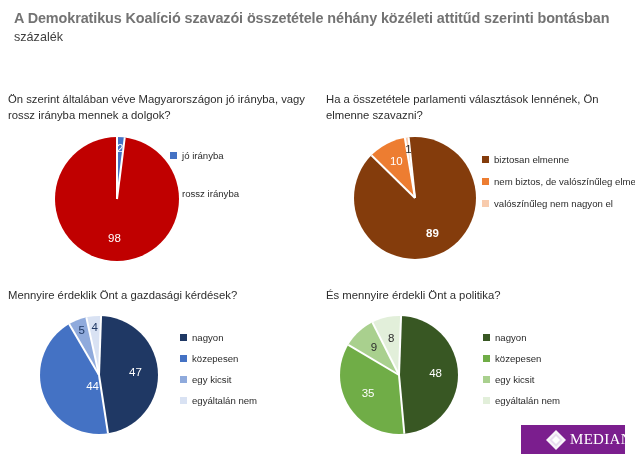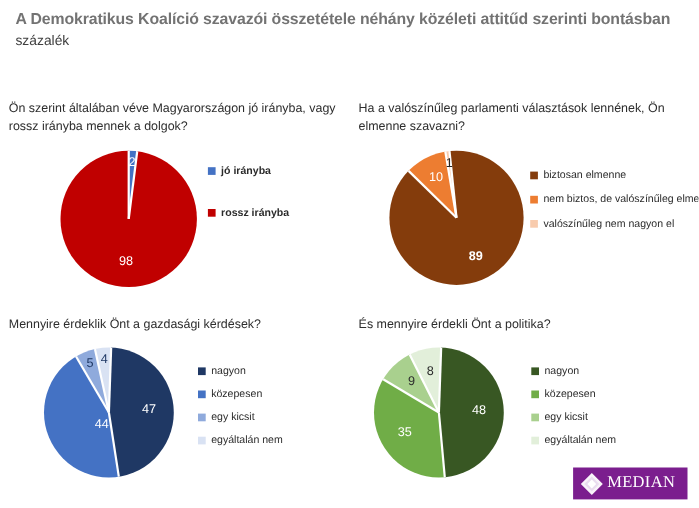--- a/index.html
+++ b/index.html
@@ -109,21 +109,21 @@
   
   #logo {
     position: absolute;
     left: 521px;
     top: 425px;
     width: 104px;
     height: 29px;
     background: #7B1E8E;
     display: flex;
     align-items: center;
-    padding-left: 6px;
+    padding-left: 24px;
     box-sizing: border-box;
   }
   #logo-mark {
     width: 22px;
     height: 22px;
     flex: 0 0 22px;
     margin-right: 3px;
     position: relative;
   }
   #logo-text {
@@ -143,34 +143,34 @@
 
 <div class="panel" id="panel-0">
   <div class="panel-title">Ön szerint általában véve Magyarországon jó irányba, vagy rossz irányba mennek a dolgok?</div>
   <div class="pie-wrap" style="left: 55px; top: 45px; width: 124px; height: 124px;">
       <div class="pie" style="width: 124px; height: 124px; background: conic-gradient(rgb(68, 114, 196) 0deg, rgb(68, 114, 196) 7.2deg, rgb(192, 0, 0) 7.2deg, rgb(192, 0, 0) 360deg);"></div>
       <div style="position: absolute; left: 61px; top: 0px; width: 2px; height: 62px; background: rgb(255, 255, 255); transform-origin: 50% 100%; transform: rotate(0deg);"></div>
       <div style="position: absolute; left: 61px; top: 0px; width: 2px; height: 62px; background: rgb(255, 255, 255); transform-origin: 50% 100%; transform: rotate(7.2deg);"></div>
       <div class="slice-label" style="left: 65.1144px; top: 12.4979px; color: rgb(255, 255, 255);">2</div>
       <div class="slice-label" style="left: 59.5085px; top: 101.602px; color: rgb(255, 255, 255);">98</div>
     </div>
-  <div class="legend" style="left: 189px; top: 58px; font-weight: bold;">
+  <div class="legend" style="left: 170px; top: 58px;">
       <div class="legend-row">
         <span class="legend-swatch" style="background: rgb(68, 114, 196);"></span>
         <span class="legend-label">jó irányba</span>
       </div>
       <div class="legend-row">
         <span class="legend-swatch" style="background: rgb(192, 0, 0);"></span>
         <span class="legend-label">rossz irányba</span>
       </div>
     </div>
 </div>
 
 <div class="panel" id="panel-1">
-  <div class="panel-title">Ha a valószínűleg parlamenti választások lennének, Ön elmenne szavazni?</div>
+  <div class="panel-title">Ha a összetétele parlamenti választások lennének, Ön elmenne szavazni?</div>
   <div class="pie-wrap" style="left: 36px; top: 45px; width: 122px; height: 122px;">
       <div class="pie" style="width: 122px; height: 122px; background: conic-gradient(from -6deg, rgb(132, 60, 12) 0deg, rgb(132, 60, 12) 320.4deg, rgb(237, 125, 49) 320.4deg, rgb(237, 125, 49) 356.4deg, rgb(248, 203, 173) 356.4deg, rgb(248, 203, 173) 360deg);"></div>
       <div style="position: absolute; left: 60px; top: 0px; width: 2px; height: 61px; background: rgb(255, 255, 255); transform-origin: 50% 100%; transform: rotate(-6deg);"></div>
       <div style="position: absolute; left: 60px; top: 0px; width: 2px; height: 61px; background: rgb(255, 255, 255); transform-origin: 50% 100%; transform: rotate(314.4deg);"></div>
       <div style="position: absolute; left: 60px; top: 0px; width: 2px; height: 61px; background: rgb(255, 255, 255); transform-origin: 50% 100%; transform: rotate(350.4deg);"></div>
       <div class="slice-label" style="left: 78.5224px; top: 97.2468px; color: rgb(255, 255, 255); font-weight: bold;">89</div>
       <div class="slice-label" style="left: 42.3477px; top: 25.3214px; color: rgb(255, 255, 255);">10</div>
       <div class="slice-label" style="left: 54.3771px; top: 12.6515px; color: rgb(38, 38, 38);">1</div>
     </div>
   <div class="legend" style="left: 164px; top: 62px;">

